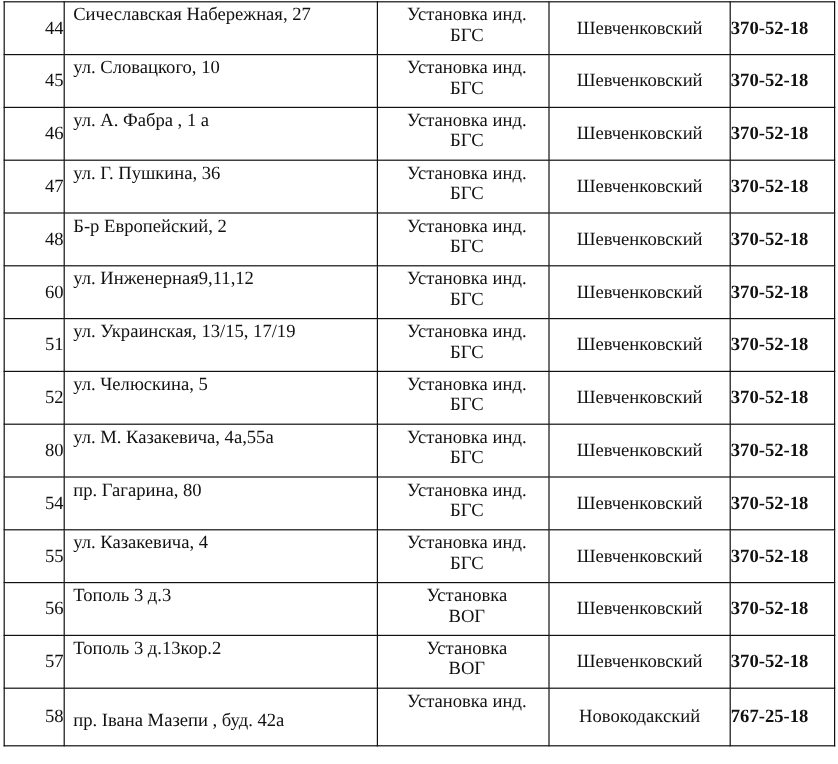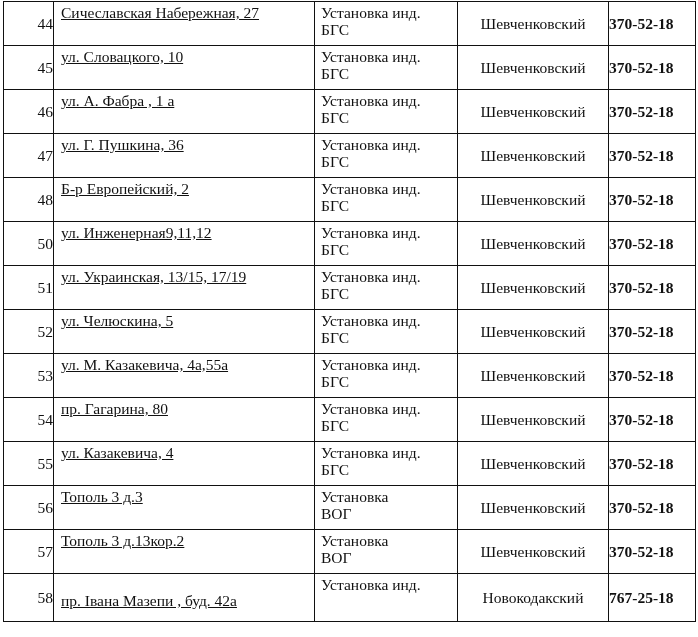--- a/index.html
+++ b/index.html
@@ -39,32 +39,31 @@
 
     td.num {
       text-align: right;
       vertical-align: middle;
       padding-top: 6px;
     }
     td.addr {
       vertical-align: top;
       padding-left: 7px !important;
       padding-top: 2px !important;
-      text-decoration: underline;
     }
     td.addr.mid {
       vertical-align: middle;
       padding-top: 6px !important;
     }
     td.work {
       vertical-align: top;
       padding-left: 6px !important;
       padding-top: 2px !important;
     }
-    td.work span { display: block; }
+    td.work span { display: block; text-align: center; }
     td.dist {
       text-align: center;
       vertical-align: middle;
     }
     td.tel {
       text-align: left;
       vertical-align: middle;
       font-weight: bold;
     }
   </style>
@@ -124,21 +123,21 @@
     <td class="num">48</td>
     <td class="addr">Б-р Европейский, 2</td>
     <td class="work">
           <span>Установка инд.</span>
           <span>БГС</span>
         </td>
     <td class="dist">Шевченковский</td>
     <td class="tel">370-52-18</td>
   </tr>
       <tr>
-    <td class="num">50</td>
+    <td class="num">60</td>
     <td class="addr">ул. Инженерная9,11,12</td>
     <td class="work">
           <span>Установка инд.</span>
           <span>БГС</span>
         </td>
     <td class="dist">Шевченковский</td>
     <td class="tel">370-52-18</td>
   </tr>
       <tr>
     <td class="num">51</td>
@@ -154,21 +153,21 @@
     <td class="num">52</td>
     <td class="addr">ул. Челюскина, 5</td>
     <td class="work">
           <span>Установка инд.</span>
           <span>БГС</span>
         </td>
     <td class="dist">Шевченковский</td>
     <td class="tel">370-52-18</td>
   </tr>
       <tr>
-    <td class="num">53</td>
+    <td class="num">80</td>
     <td class="addr">ул. М. Казакевича, 4а,55а</td>
     <td class="work">
           <span>Установка инд.</span>
           <span>БГС</span>
         </td>
     <td class="dist">Шевченковский</td>
     <td class="tel">370-52-18</td>
   </tr>
       <tr>
     <td class="num">54</td>

